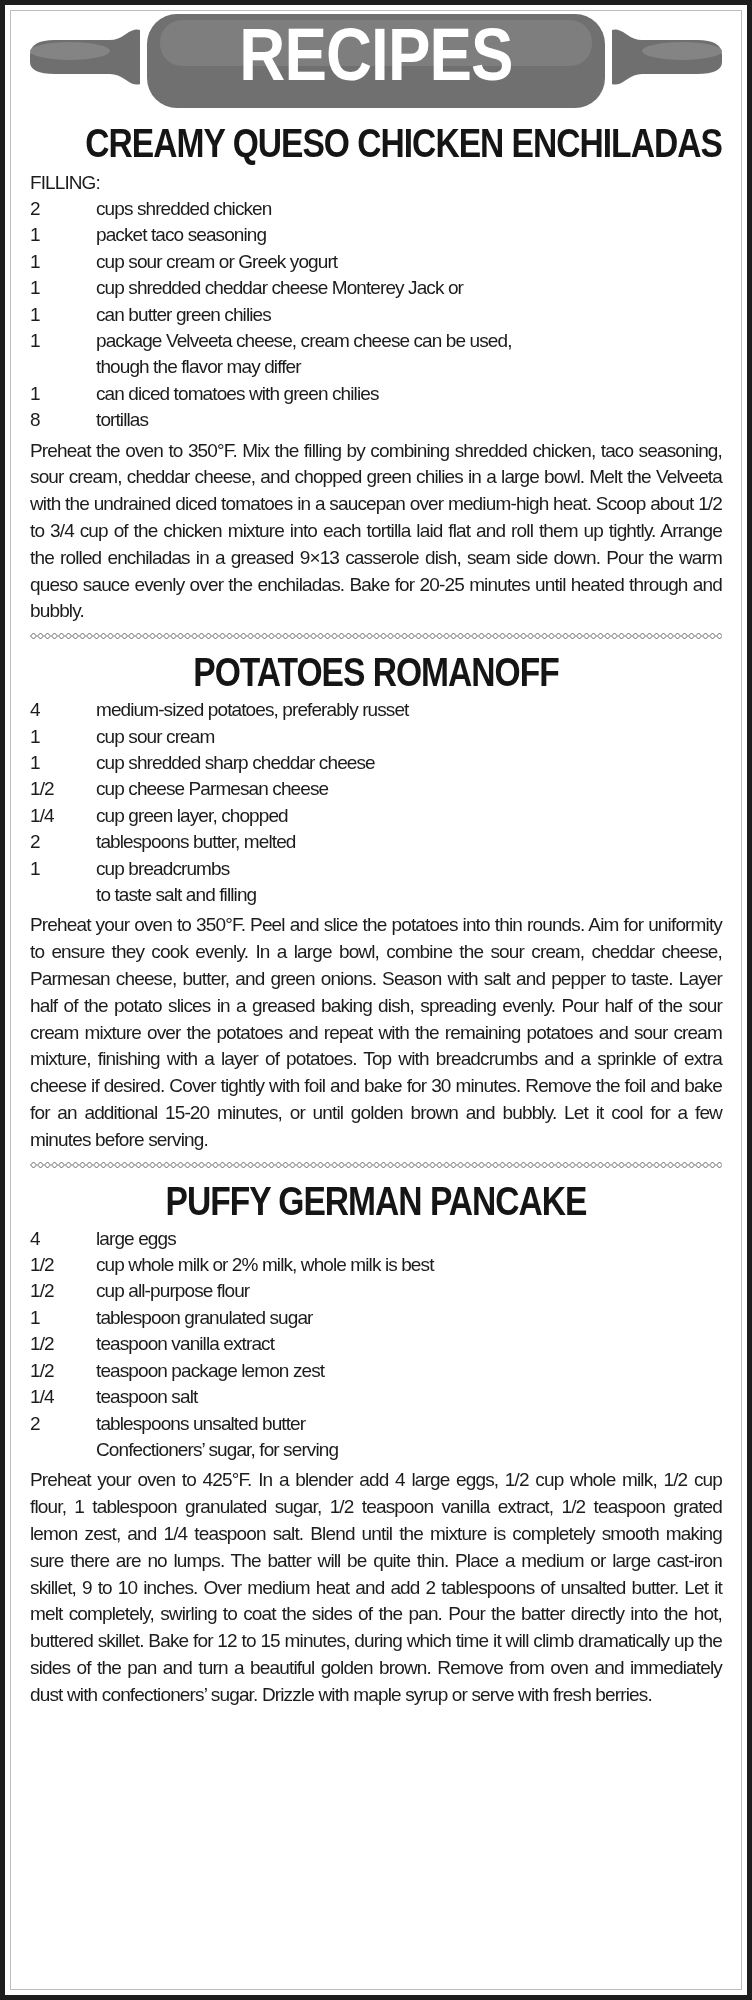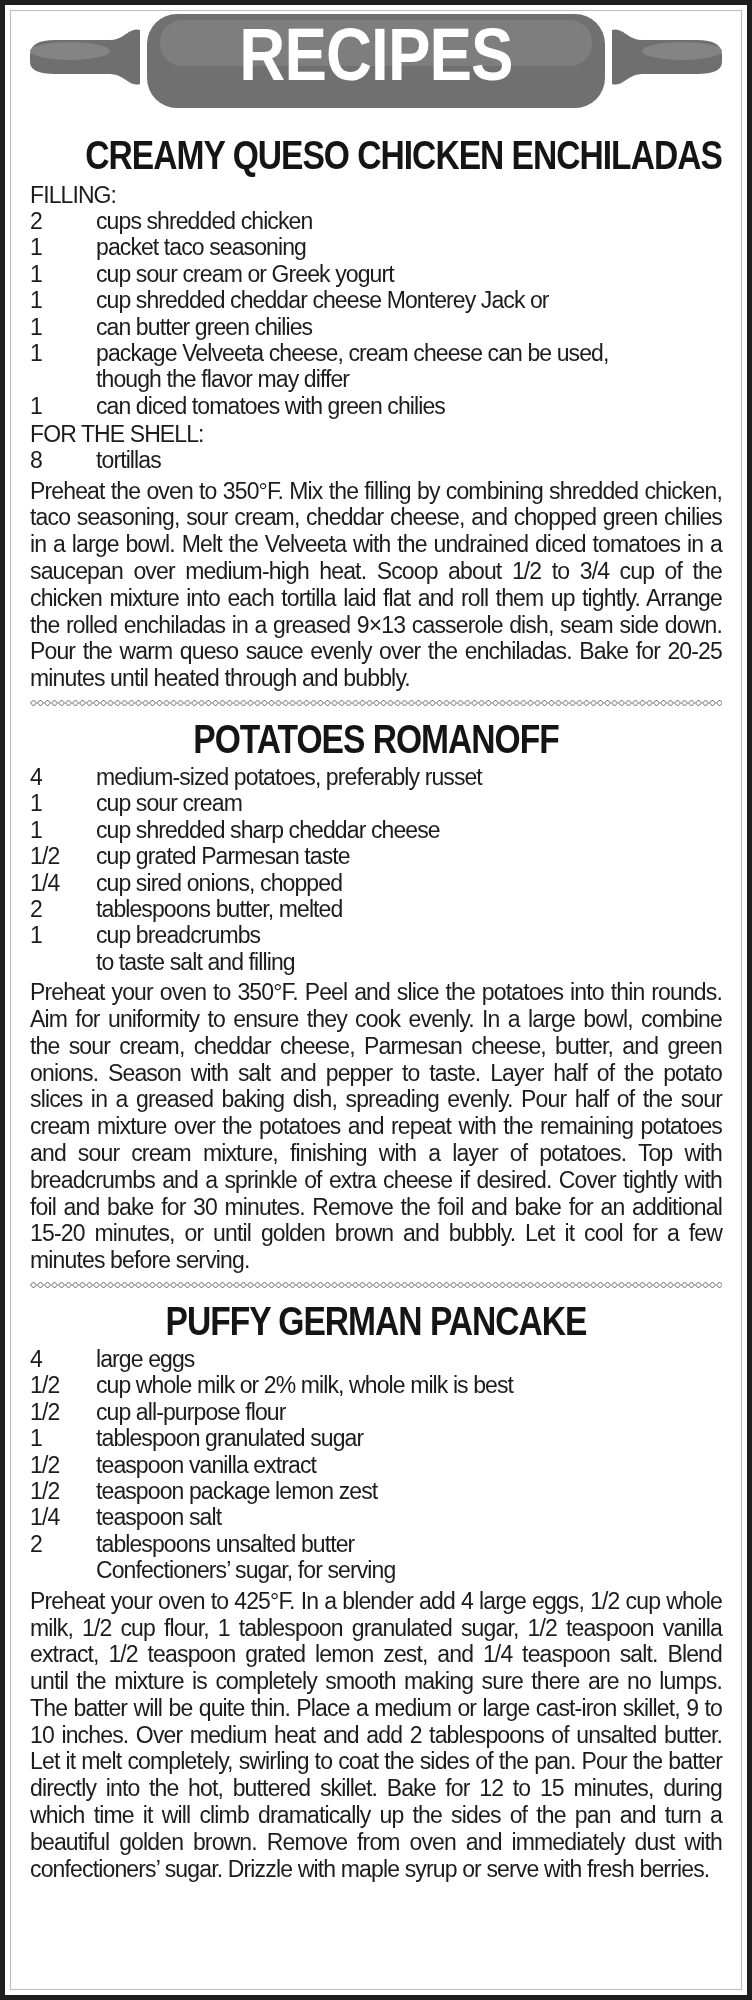--- a/index.html
+++ b/index.html
@@ -15,30 +15,30 @@
   
   .banner { position: absolute; left: 0; top: 0; width: 744px; height: 112px; }
   .banner svg { position: absolute; left: 0; top: 0; }
   .banner-title {
     position: absolute; left: 0; top: 10px; width: 752px; text-align: center;
     font-family: "Liberation Sans", sans-serif; font-weight: bold;
     font-size: 74px; line-height: 90px; color: #ffffff; letter-spacing: -1px;
     transform: scaleX(0.86); transform-origin: 376px 0;
   }
   .content {
-    position: absolute; left: 30px; top: 130px; width: 692px;
+    position: absolute; left: 30px; top: 118px; width: 692px;
     font-family: "Liberation Sans", sans-serif; color: #1c1c1c;
   }
   .recipe-title {
     text-align: center; font-weight: bold; font-size: 40px; line-height: 50px;
     letter-spacing: -1.2px; margin: 0; color: #151515;
     transform: scaleX(0.84); transform-origin: 50% 0; white-space: nowrap;
   }
   .sec-label, .ing-row, .para {
-    font-size: 23px; letter-spacing: -0.9px;
+    font-size: 19px; letter-spacing: -0.9px;
   }
   .sec-label { line-height: 26px; margin-top: 2px; }
   .ing-list { margin: 0; padding: 0; }
   .ing-row { display: flex; line-height: 26.4px; }
   .ing-qty { width: 66px; flex: 0 0 66px; }
   .ing-text { flex: 1; }
   .para {
     margin: 4px 0 0 0; line-height: 26.8px; text-align: justify;
     letter-spacing: -0.85px; word-spacing: 0px;
     hyphens: manual;
@@ -113,21 +113,20 @@
       <div class="ing-row">
           <span class="ing-qty"></span>
           <span class="ing-text">though the flavor may differ</span>
         </div>
       <div class="ing-row">
           <span class="ing-qty">1</span>
           <span class="ing-text">can diced tomatoes with green chilies</span>
         </div>
     </div>
 
-    <div class="sec-label">FOR THE SHELL:</div>
     <div class="ing-list">
       <div class="ing-row">
           <span class="ing-qty">8</span>
           <span class="ing-text">tortillas</span>
         </div>
     </div>
 
     <p class="para">Preheat the oven to 350°F. Mix the filling by combining shredded chick­en, taco seasoning, sour cream, cheddar cheese, and chopped green chilies in a large bowl. Melt the Velveeta with the undrained diced to­matoes in a saucepan over medium-high heat. Scoop about 1/2 to 3/4 cup of the chicken mixture into each tortilla laid flat and roll them up tightly. Arrange the rolled enchiladas in a greased 9×13 casserole dish, seam side down. Pour the warm queso sauce evenly over the enchiladas. Bake for 20-25 minutes until heated through and bubbly.</p>
   </section>
 
@@ -152,25 +151,25 @@
       <div class="ing-row">
           <span class="ing-qty">1</span>
           <span class="ing-text">cup sour cream</span>
         </div>
       <div class="ing-row">
           <span class="ing-qty">1</span>
           <span class="ing-text">cup shredded sharp cheddar cheese</span>
         </div>
       <div class="ing-row">
           <span class="ing-qty">1/2</span>
-          <span class="ing-text">cup grated Parmesan taste</span>
+          <span class="ing-text">cup cheese Parmesan cheese</span>
         </div>
       <div class="ing-row">
           <span class="ing-qty">1/4</span>
-          <span class="ing-text">cup sired onions, chopped</span>
+          <span class="ing-text">cup green layer, chopped</span>
         </div>
       <div class="ing-row">
           <span class="ing-qty">2</span>
           <span class="ing-text">tablespoons butter, melted</span>
         </div>
       <div class="ing-row">
           <span class="ing-qty">1</span>
           <span class="ing-text">cup breadcrumbs</span>
         </div>
       <div class="ing-row">

